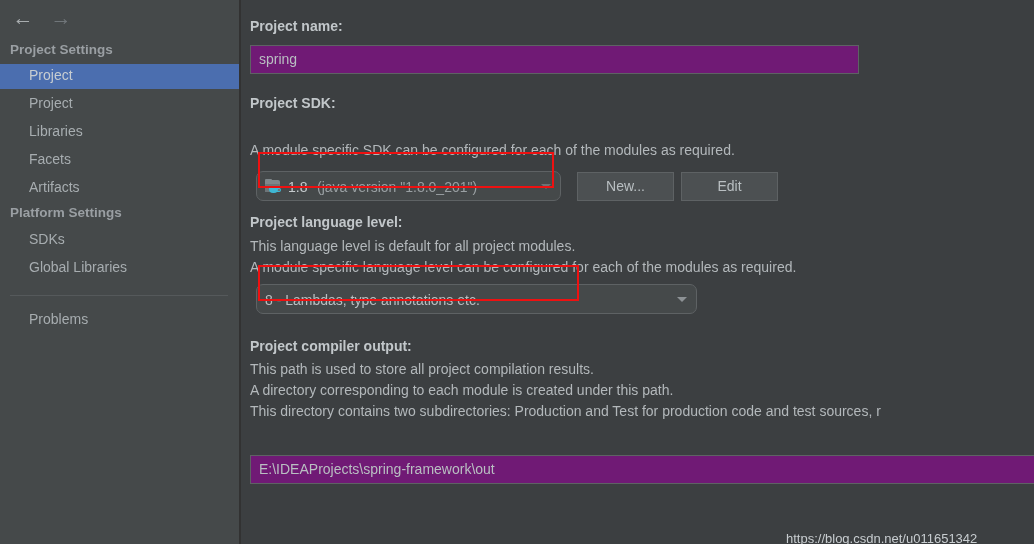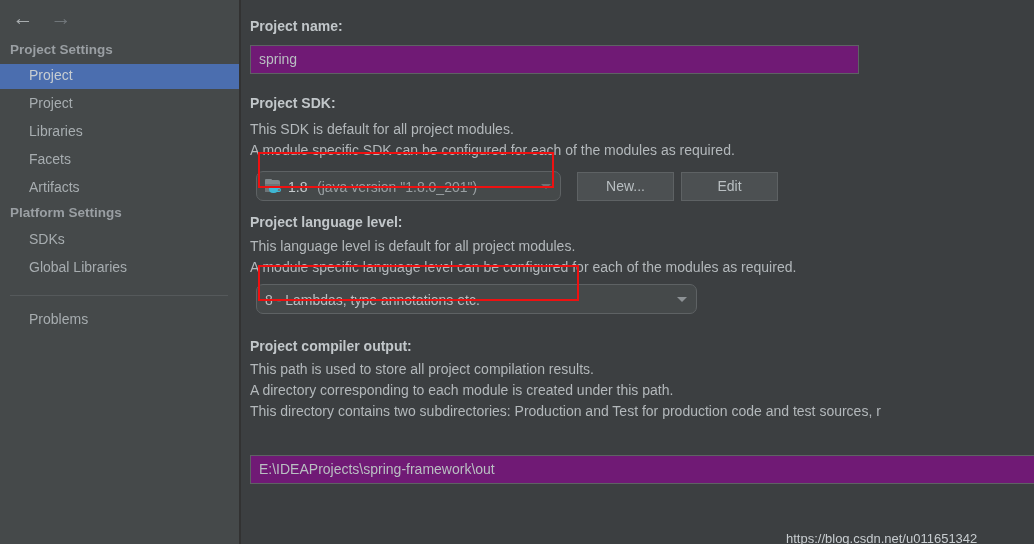--- a/index.html
+++ b/index.html
@@ -269,21 +269,20 @@
   </div>
 </div>
 <div id="sidebar-divider-right"></div>
 
 <div id="main">
 
   <div class="m-label" style="left:9px; top:2px;">Project name:</div>
   <div class="m-input" style="left:9px; top:29px; width:609px; height:29px;" placeholder="">spring</div>
 
   <div class="m-label" style="left:9px; top:79px;">Project SDK:</div>
-  <div class="m-text" style="left:9px; top:105px;">This SDK is default for all project modules.</div>
   <div class="m-text" style="left:9px; top:126px;">A module specific SDK can be configured for each of the modules as required.</div>
 
   <div class="m-combo" style="left:15px; top:155px; width:305px; height:30px;">
     <div id="sdk-icon">
       <div class="folder-tab"></div>
       <div class="folder-back"></div>
       <div class="folder-front"></div>
       <div class="cup"></div>
       <div class="cup-handle"></div>
     </div>

